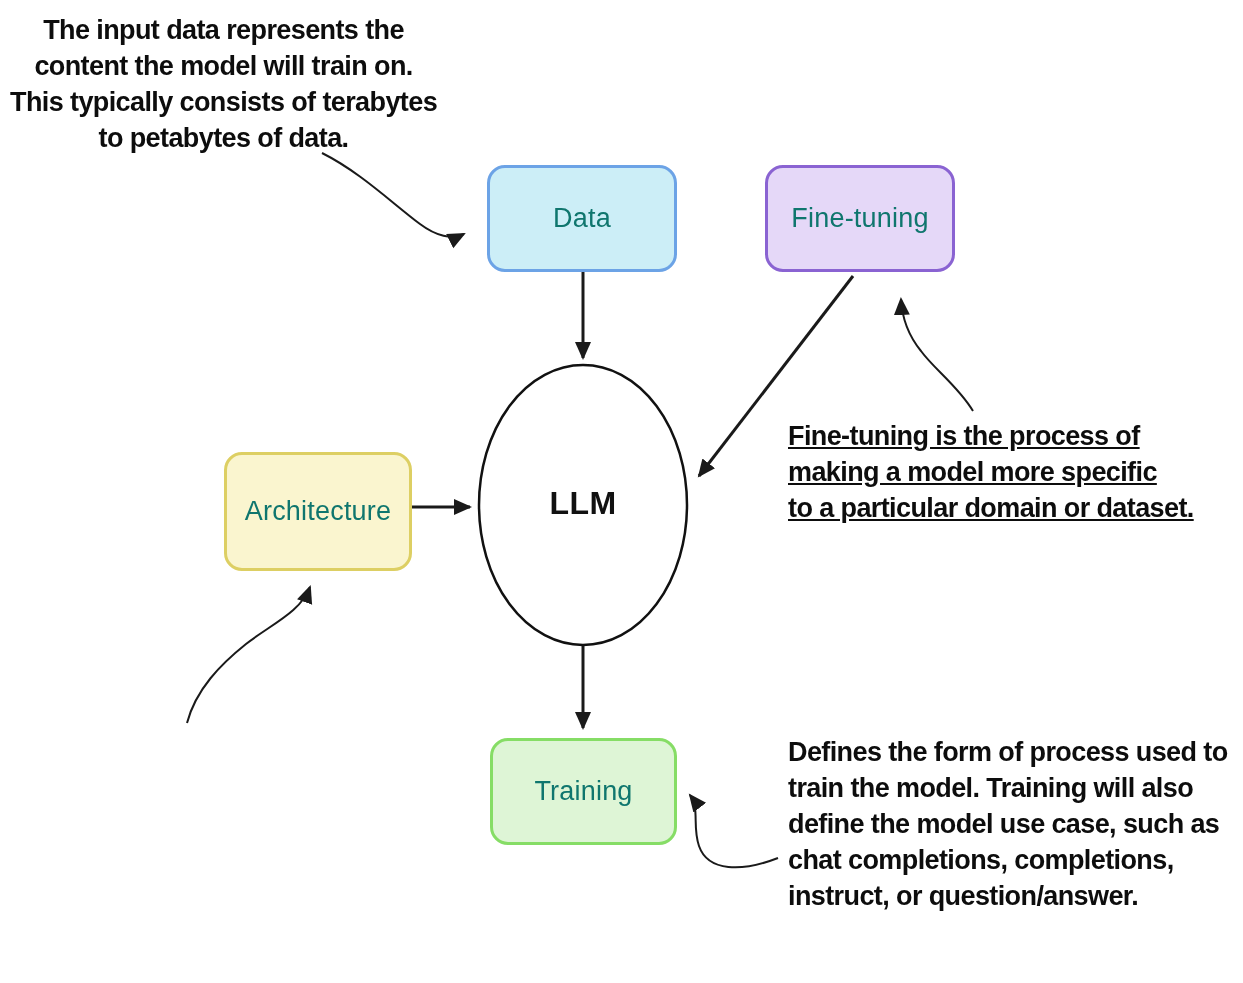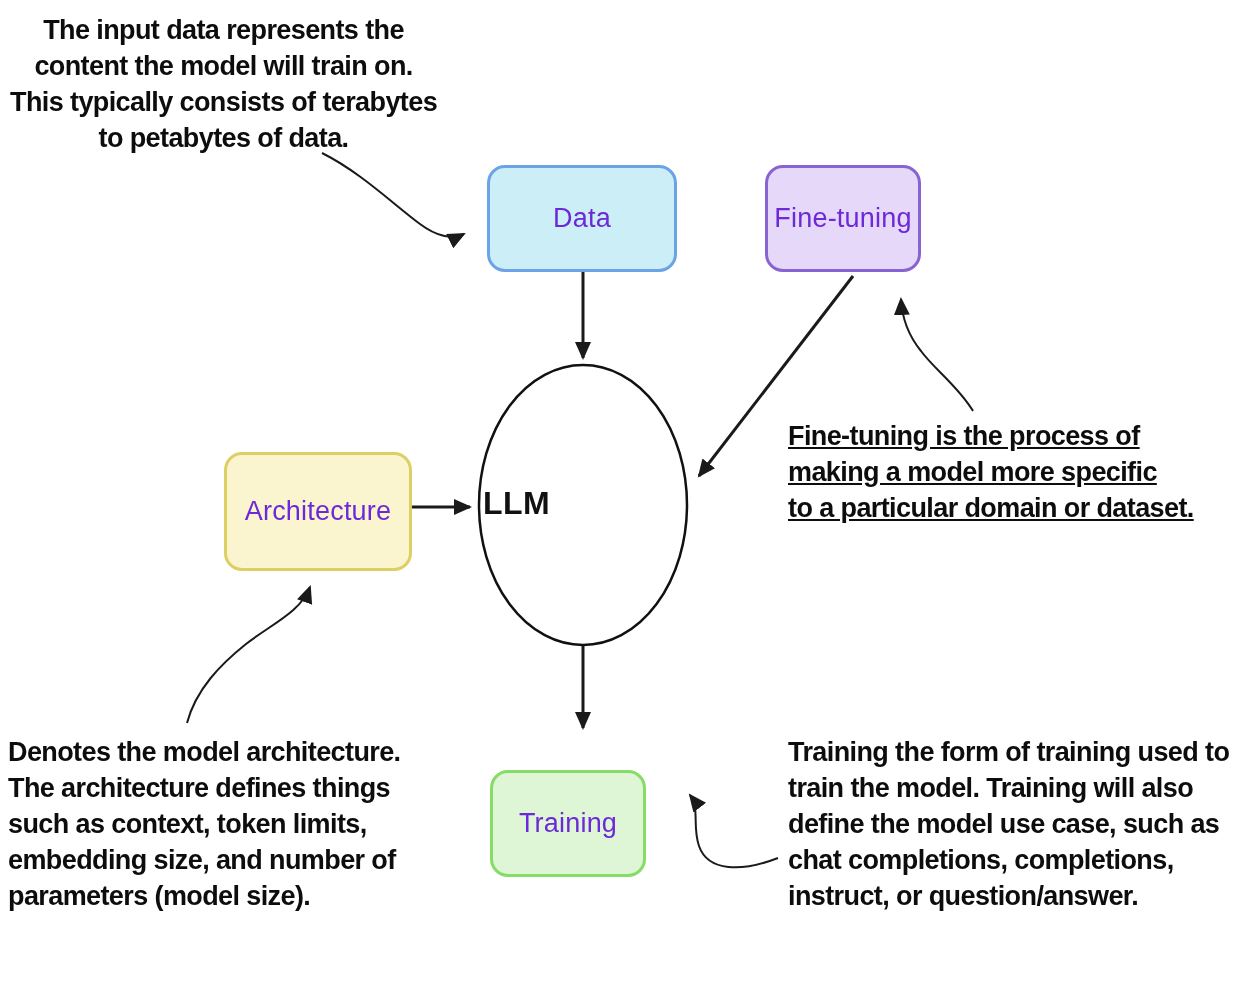--- a/index.html
+++ b/index.html
@@ -27,29 +27,29 @@
     border-style: solid;
     border-width: 3px;
     border-radius: 18px;
     display: flex;
     align-items: center;
     justify-content: center;
     box-sizing: border-box;
   }
   .node-label {
     font-size: 27px;
-    color: #6d28d9;
+    color: #0f766e;
     letter-spacing: 0.2px;
   }
   #llm-label {
     position: absolute;
     left: 483px;
     top: 485px;
     width: 200px;
-    text-align: left;
+    text-align: center;
     font-size: 32px;
     font-weight: bold;
     color: #111111;
     letter-spacing: 0.5px;
   }
   .annotation {
     position: absolute;
     white-space: pre-line;
     font-weight: bold;
     font-size: 27px;
@@ -84,48 +84,43 @@
     <path d="M322,153 C360,172 392,203 420,224 C436,236 452,240 464,234" stroke="#1a1a1a" stroke-width="2" fill="none" marker-end="url(#ah)"></path>
     <path d="M973,411 C958,386 934,369 921,351 C908,335 902,318 901,299" stroke="#1a1a1a" stroke-width="2" fill="none" marker-end="url(#ah)"></path>
     <path d="M187,723 C196,689 221,664 246,644 C270,625 301,612 310,587" stroke="#1a1a1a" stroke-width="2" fill="none" marker-end="url(#ah)"></path>
     <path d="M778,858 C742,872 708,872 699,846 C692,826 700,808 690,795" stroke="#1a1a1a" stroke-width="2" fill="none" marker-end="url(#ah)"></path>
   </svg>
 
   <div class="node-box" style="left: 487px; top: 165px; width: 190px; height: 107px; background-color: rgb(204, 238, 247); border-color: rgb(108, 163, 230);">
     <span class="node-label">Data</span>
   </div>
 
-  <div class="node-box" style="left: 765px; top: 165px; width: 156px; height: 107px; background-color: rgb(229, 216, 248); border-color: rgb(138, 99, 210);">
+  <div class="node-box" style="left: 765px; top: 165px; width: 190px; height: 107px; background-color: rgb(229, 216, 248); border-color: rgb(138, 99, 210);">
     <span class="node-label">Fine-tuning</span>
   </div>
 
   <div class="node-box" style="left: 224px; top: 452px; width: 188px; height: 119px; background-color: rgb(250, 245, 207); border-color: rgb(221, 207, 99);">
     <span class="node-label">Architecture</span>
   </div>
 
-  <div class="node-box" style="left: 490px; top: 738px; width: 156px; height: 107px; background-color: rgb(222, 245, 214); border-color: rgb(134, 221, 102); margin-top: 32px;">
+  <div class="node-box" style="left: 490px; top: 738px; width: 187px; height: 107px; background-color: rgb(222, 245, 214); border-color: rgb(134, 221, 102);">
     <span class="node-label">Training</span>
   </div>
 
   <div id="llm-label">LLM</div>
 
   <div class="annotation" id="annotation-data">The input data represents the
 content the model will train on.
 This typically consists of terabytes
 to petabytes of data.</div>
 
   <div class="annotation" id="annotation-fine-tuning">Fine-tuning is the process of
 making a model more specific
 to a particular domain or dataset.</div>
 
-  <div class="annotation" id="annotation-architecture">Denotes the model architecture.
-The architecture defines things
-such as context, token limits,
-embedding size, and number of
-parameters (model size).</div>
 
-  <div class="annotation" id="annotation-training">Training the form of training used to
+  <div class="annotation" id="annotation-training">Defines the form of process used to
 train the model. Training will also
 define the model use case, such as
 chat completions, completions,
 instruct, or question/answer.</div>
 
 </div>
 
 </body></html>

